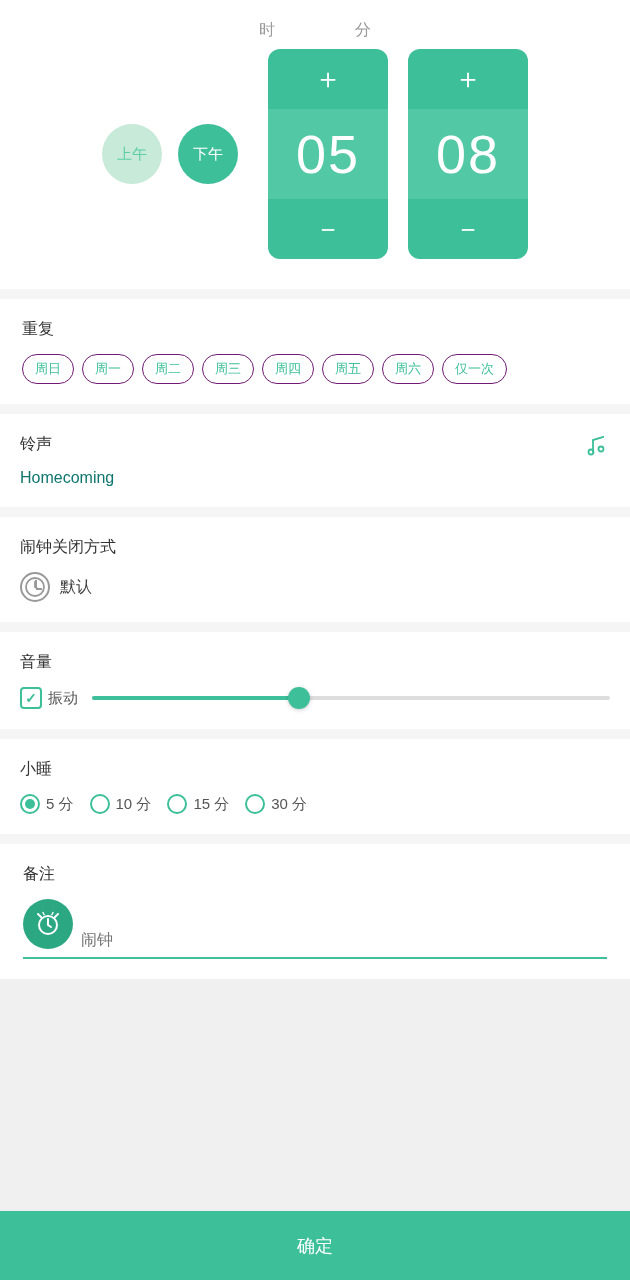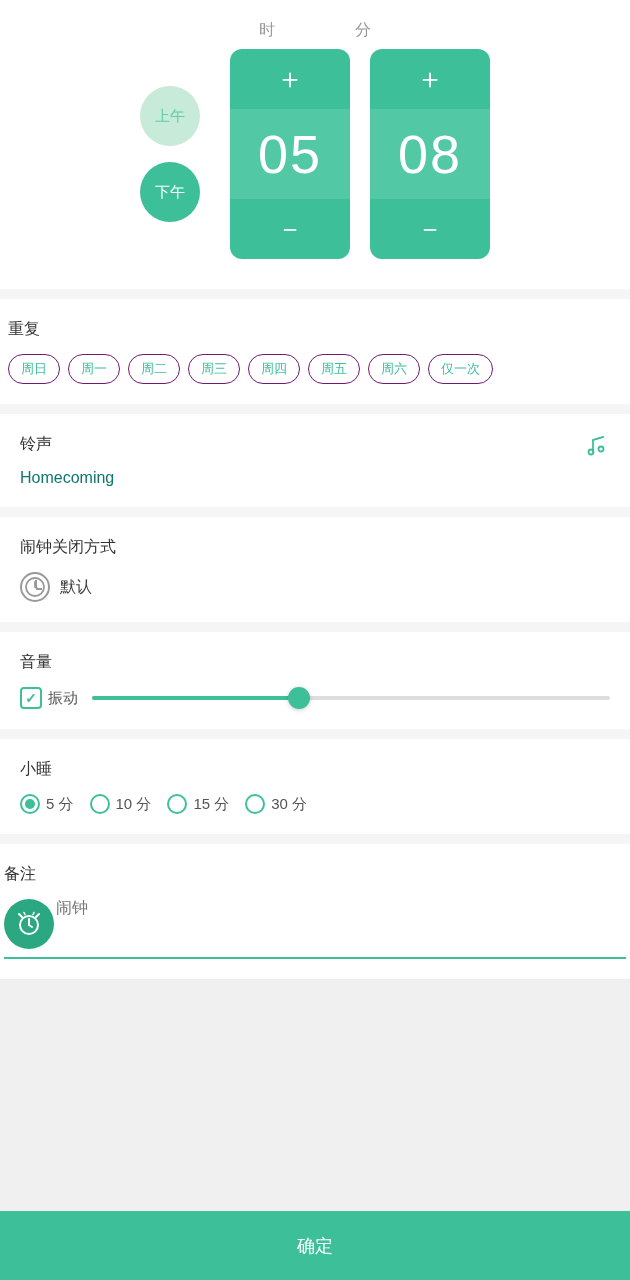--- a/index.html
+++ b/index.html
@@ -36,21 +36,20 @@
     }
 
     .time-picker-row {
       display: flex;
       align-items: center;
       gap: 20px;
     }
 
     .am-pm-col {
       display: flex;
-      flex-direction: column;
       gap: 16px;
       margin-right: 10px;
     }
 
     .am-btn, .pm-btn {
       width: 60px;
       height: 60px;
       border-radius: 50%;
       display: flex;
       align-items: center;
@@ -119,21 +118,21 @@
     }
 
     .spinner-btn.bottom {
       border-radius: 0 0 12px 12px;
     }
 
     
     .section {
       background: #fff;
       margin-top: 10px;
-      padding: 20px 8px;
+      padding: 20px 22px;
     }
 
     .section-title {
       font-size: 16px;
       color: #333;
       margin-bottom: 14px;
       font-weight: 500;
     }
 
     
@@ -342,27 +341,27 @@
 
     .snooze-label {
       color: #555;
       font-size: 15px;
     }
 
     
     .note-section {
       background: #fff;
       margin-top: 10px;
-      padding: 20px 4px;
+      padding: 20px 23px;
     }
 
     .note-input-row {
       display: flex;
-      align-items: flex-start;
-      gap: 2px;
+      align-items: flex-end;
+      gap: 8px;
       border-bottom: 2px solid #3dbf99;
       padding-bottom: 8px;
     }
 
     .alarm-icon-circle {
       width: 50px;
       height: 50px;
       border-radius: 50%;
       background: #2ba882;
       display: flex;

